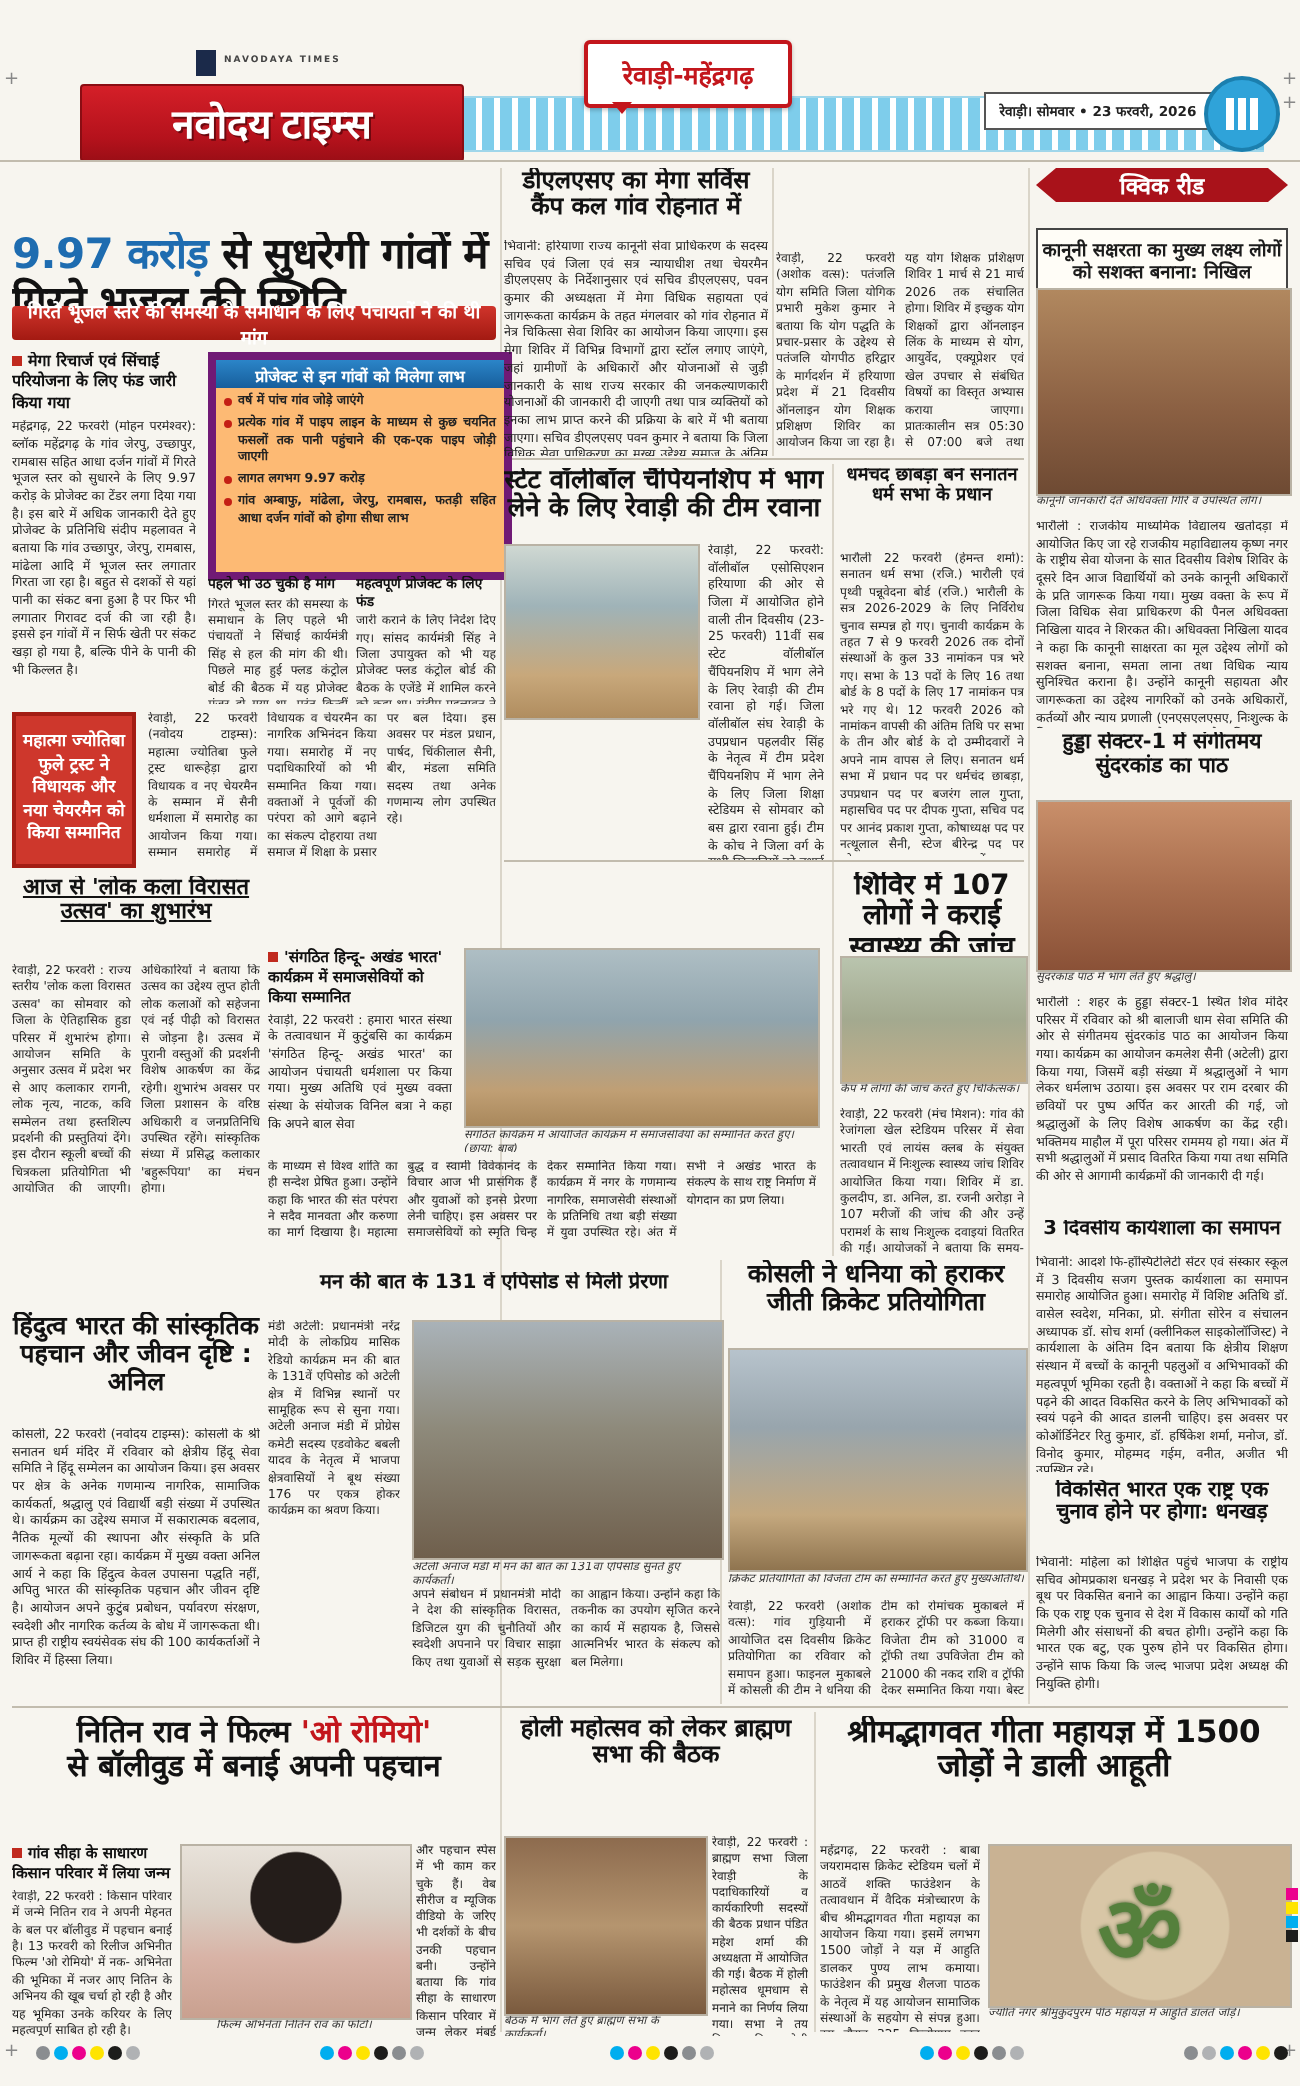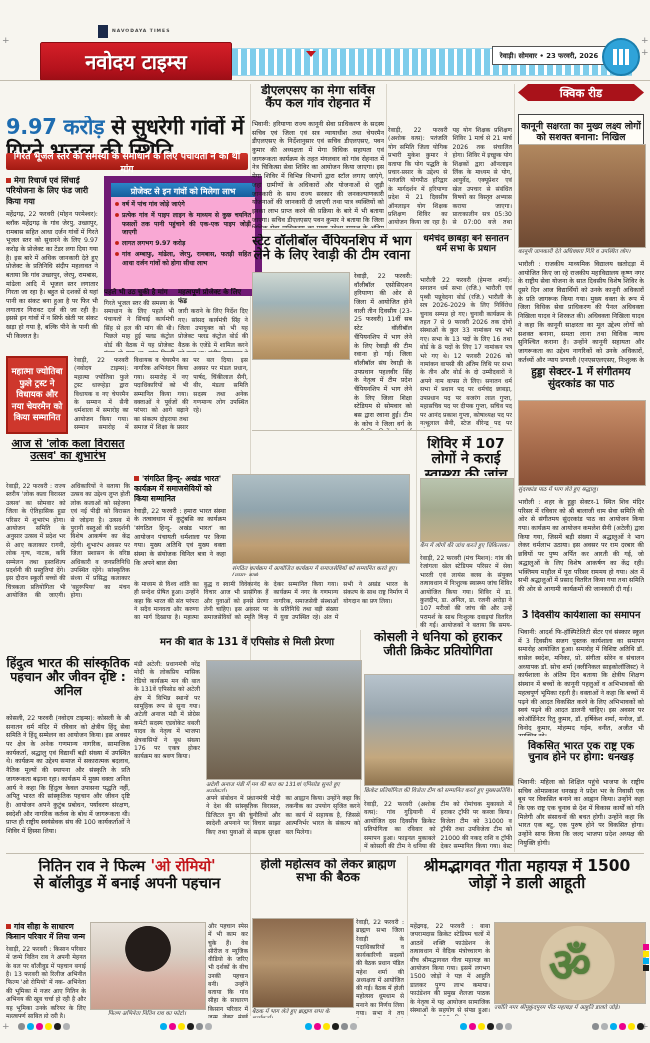--- a/index.html
+++ b/index.html
@@ -4,21 +4,21 @@
 <style>
   html,body{margin:0;padding:0;background:#e8e6e0;}
   .page{position:relative;width:650px;height:1043px;margin:0 auto;background:#f7f5ef;
         font-family:"DejaVu Sans","Liberation Sans",sans-serif;color:#1c1c1c;overflow:hidden;}
   .abs{position:absolute;}
   
   .tagline{font-size:4.5px;letter-spacing:1px;color:#444;font-weight:bold;}
   .mast-flag{background:#1b2a4a;}
   .mast-red{background:linear-gradient(180deg,#d41f28,#b5121c 70%,#9c0e16);border:1px solid #8a0d13;
             display:flex;align-items:center;justify-content:center;border-radius:2px;}
-  .mast-red span{color:#fff;font-weight:bold;font-size:20px;text-shadow:1px 1px 0 #6d090f;}
+  .mast-red span{color:#fff;font-weight:bold;font-size:20px;text-shadow:1px 1px 0 #6d090f;font-family:Liberation Serif, serif;}
   .stripes{background:repeating-linear-gradient(90deg,#7ecdeb 0 6px,#fff 6px 9px);border-top:1px solid #9fd6ea;border-bottom:1px solid #9fd6ea;}
   .edition-badge{background:#fff;border:2px solid #c3161c;border-radius:3px;display:flex;align-items:center;justify-content:center;box-shadow:0 1px 2px rgba(0,0,0,.25);}
   .edition-badge span{color:#c3161c;font-weight:bold;font-size:12.5px;}
   .badge-tail{width:0;height:0;border-left:5px solid transparent;border-right:5px solid transparent;border-top:6px solid #c3161c;}
   .date-box{background:#fff;border:1px solid #555;display:flex;align-items:center;justify-content:center;font-size:6.8px;font-weight:bold;color:#222;}
   .page-circle{background:#2fa3d9;border:2px solid #1b7fae;border-radius:50%;display:flex;align-items:center;justify-content:center;gap:2px;}
   .page-circle i{display:block;width:4px;height:16px;background:#fff;}
   .hrule{background:#c2bcae;height:1px;}
   .vrule{background:#dad5c9;width:1px;}
   .crop-mark{font-size:9px;color:#888;line-height:9px;}
@@ -47,21 +47,21 @@
   .ph-mkb{background:linear-gradient(180deg,#a9b2b8 0%,#8e8a7b 45%,#6f5f4c);}
   .ph-kosli{background:linear-gradient(180deg,#b7c3cc 0%,#98a5ad 35%,#c4a87e 75%,#8f744f);}
   .ph-portrait{background:radial-gradient(circle at 50% 30%,#241d1a 0 27%,rgba(0,0,0,0) 28%),
                linear-gradient(180deg,#e8e2da 0%,#d9cfc4 35%,#d8b3a6 65%,#c9a08f);}
   .ph-holi{background:linear-gradient(180deg,#8d6b4e,#b5956f 50%,#7a5a3e);}
   .ph-aerial{background:radial-gradient(circle at 55% 50%,#d8c6a6 0 40%,rgba(0,0,0,0) 41%),#c9b293;
              display:flex;align-items:center;justify-content:center;}
   .ph-aerial span{color:#55803c;font-size:46px;font-weight:bold;text-shadow:0 0 2px #3d5c2b;}
   .floatph{float:left;margin:0 4px 2px 0;}
   
-  .bbox{border:7px solid #701a75;background:#f9a8d4;}
+  .bbox{border:4px solid #701a75;background:#fdba74;}
   .bbox-head{background:linear-gradient(180deg,#2b85c8,#175e9c);color:#fff;font-weight:bold;font-size:8px;
              display:flex;align-items:center;justify-content:center;}
   .bbox ul{margin:3px 4px;padding:0;list-style:none;}
   .bbox li{font-size:6.3px;font-weight:bold;color:#222;line-height:1.32;margin-bottom:3px;padding-left:7px;position:relative;text-align:justify;}
   .bbox li::before{content:"";position:absolute;left:0;top:2px;width:4px;height:4px;border-radius:50%;background:#c42015;}
   .subhead{font-size:6.9px;font-weight:bold;color:#111;line-height:1.25;margin-bottom:2px;}
   .redbox{background:#ce372c;border:2px solid #a31d14;color:#fff;font-weight:bold;font-size:8.6px;
           display:flex;align-items:center;justify-content:center;text-align:center;padding:3px;line-height:1.35;}
   .banner{background:#a9121a;color:#fff;font-weight:bold;font-size:11.5px;display:flex;align-items:center;justify-content:center;
           clip-path:polygon(0 50%,10px 0,calc(100% - 10px) 0,100% 50%,calc(100% - 10px) 100%,10px 100%);}
@@ -83,20 +83,23 @@
   <div class="abs crop-mark" style="left:641px;top:36px;">+</div>
   <div class="abs mast-flag" style="left:98px;top:25px;width:10px;height:13px;"></div>
   <div class="abs tagline" style="left:112px;top:28px;">NAVODAYA TIMES</div>
 
   <div class="abs stripes" style="left:232px;top:48px;width:400px;height:26px;"></div>
 
   <div class="abs mast-red" style="left:40px;top:42px;width:190px;height:37px;">
     <span>नवोदय टाइम्स</span>
   </div>
 
+  <div class="abs edition-badge" style="left:292px;top:20px;width:100px;height:30px;">
+    <span>रेवाड़ी-महेंद्रगढ़</span>
+  </div>
   <div class="abs badge-tail" style="left:306px;top:51px;"></div>
 
   <div class="abs date-box" style="left:492px;top:46px;width:112px;height:17px;">
     <span>रेवाड़ी। सोमवार • 23 फरवरी, 2026</span>
   </div>
 
   <div class="abs page-circle" style="left:602px;top:38px;width:34px;height:34px;">
     <i></i>
       <i></i>
       <i></i>

